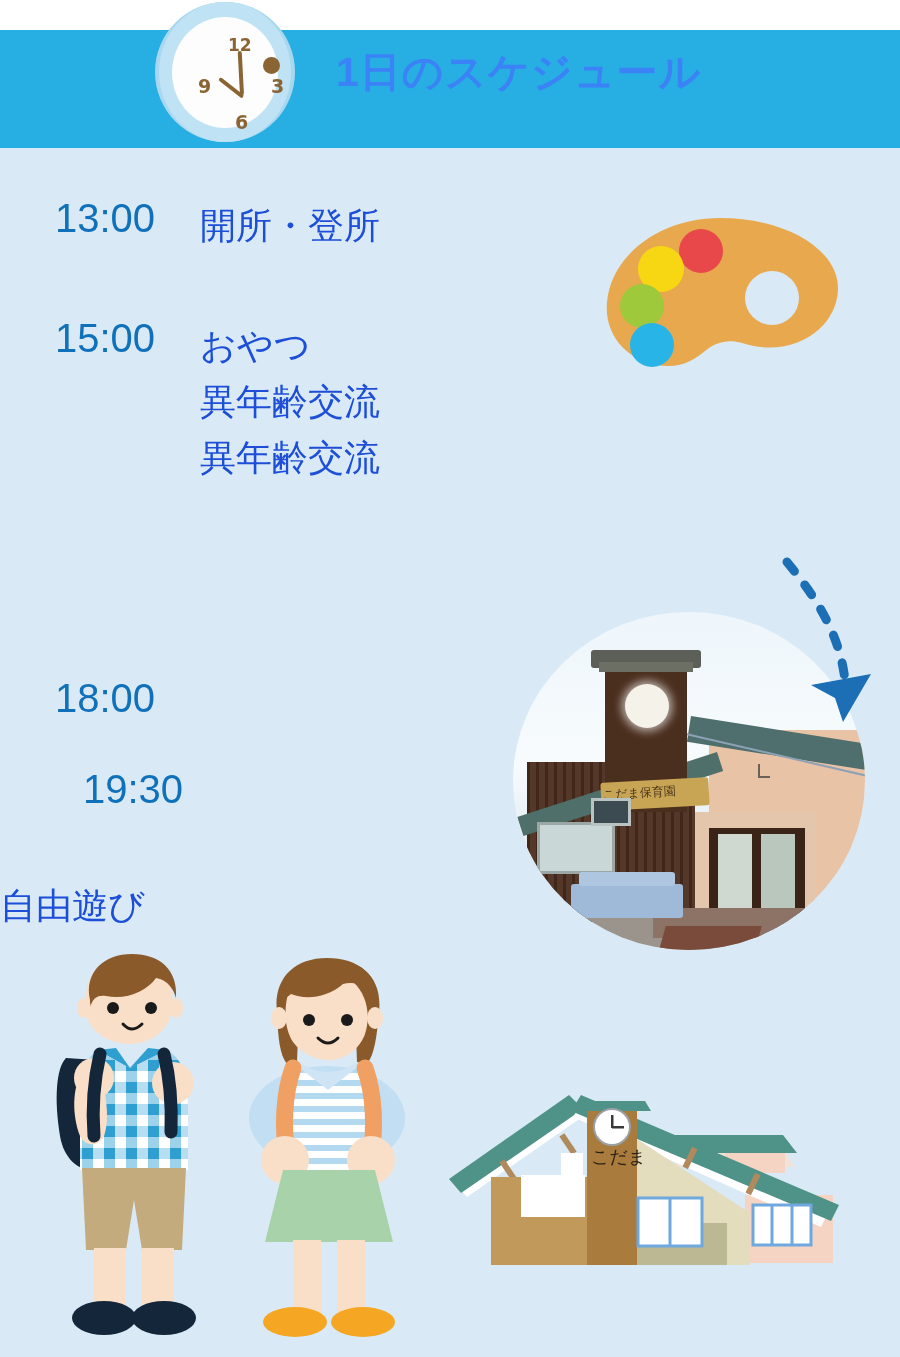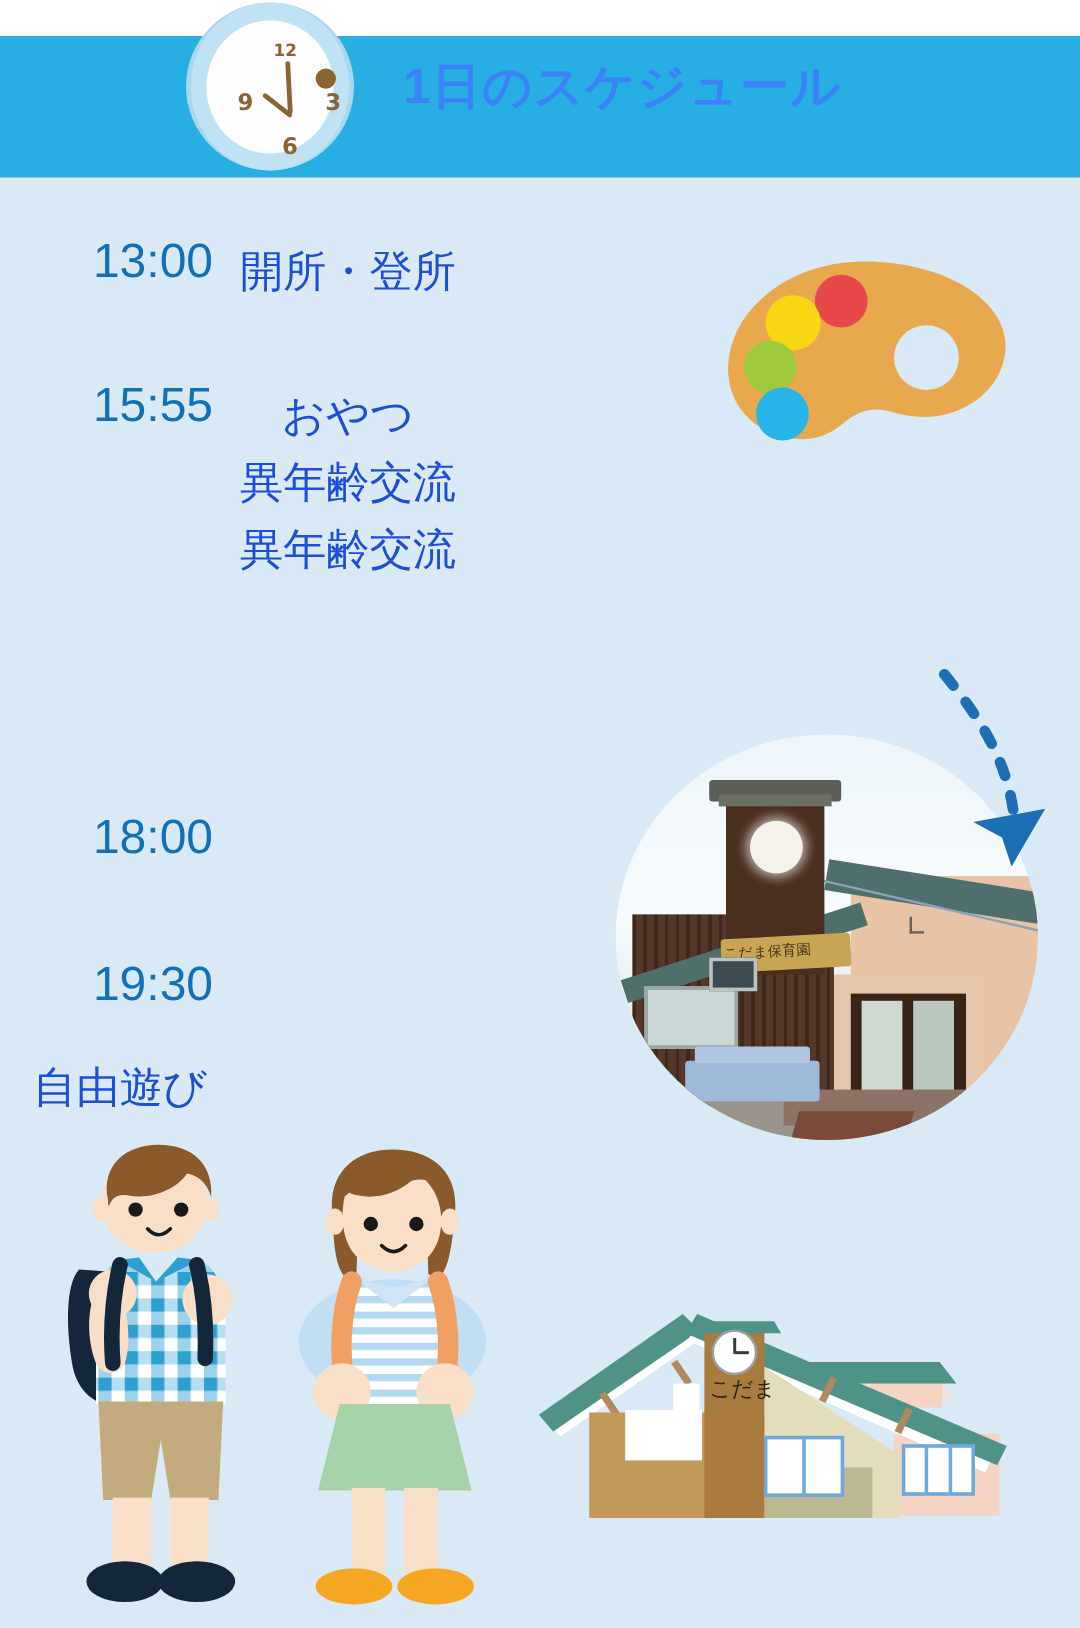--- a/index.html
+++ b/index.html
@@ -39,53 +39,53 @@
   }
   .clock-ring2{
     position:absolute;left:4px;top:0px;width:132px;height:140px;
     border-radius:50%;background:#bfe2f4;
   }
   .clock-face{
     position:absolute;left:17px;top:15px;width:106px;height:111px;
     border-radius:50%;background:#fdfdfd;
   }
   .cnum{position:absolute;color:#8a6433;font-family:"DejaVu Sans",sans-serif;font-size:19px;font-weight:bold;}
-  .cn12{left:56px;top:18px;font-size:14px;}
+  .cn12{left:56px;top:18px;font-size:17px;}
   .cn3{left:99px;top:58px;}
   .cn9{left:26px;top:58px;}
   .cn6{left:63px;top:94px;}
   .hand-min{
     position:absolute;left:68px;top:34px;width:4px;height:44px;
     background:#8a6433;border-radius:2px;transform:rotate(-3deg);transform-origin:50% 100%;
   }
   .hand-hr{
     position:absolute;left:69px;top:50px;width:4px;height:30px;
     background:#8a6433;border-radius:2px;transform:rotate(-52deg);transform-origin:50% 100%;
   }
   .hand-knob{
     position:absolute;left:91px;top:40px;width:17px;height:17px;border-radius:50%;background:#8a6433;
   }
 
   
   .sched{position:absolute;left:0;top:160px;width:900px;}
-  .row{position:absolute;display:flex;text-align:center;}
+  .row{position:absolute;display:flex;}
   .time{
     width:200px;flex:0 0 200px;
     color:#1071ba;font-size:40px;font-weight:normal;
     font-family:"Liberation Sans",sans-serif;line-height:1;
     padding-left:55px;box-sizing:border-box;
   }
   .acts{color:#1d4ed8;font-size:36px;line-height:56px;}
   .act-line{white-space:nowrap;}
   .act-sub{font-size:30px;}
 
   .row-1{top:38px;}
   .row-2{top:158px;}
   .row-3{top:518px;flex-direction:column;}
-  .row-4{top:640px;}
+  .row-4{top:609px;margin-left:28px;}
 
   
   .palette{position:absolute;left:595px;top:210px;width:250px;height:180px;}
 
   
   .photo-circle{
     position:absolute;left:513px;top:612px;width:352px;height:338px;
     border-radius:50%;overflow:hidden;
   }
   .ph-sky{position:absolute;left:0;top:0;width:352px;height:338px;background:linear-gradient(#eef6fb 0%,#f7fbfd 45%,#eaf2f6 60%,#ddd9d4 100%);}
@@ -162,21 +162,21 @@
   <div class="sched">
 
     <div class="row row-1">
       <div class="time">13:00</div>
       <div class="acts">
         <div class="act-line">開所・登所</div>
       </div>
     </div>
 
     <div class="row row-2">
-      <div class="time">15:55</div>
+      <div class="time">15:00</div>
       <div class="acts">
         <div class="act-line">おやつ</div>
         <div class="act-line">異年齢交流</div>
         <div class="act-line">異年齢交流</div>
       </div>
     </div>
 
     <div class="row row-3">
       <div class="time">18:00</div>
       <div class="acts">

